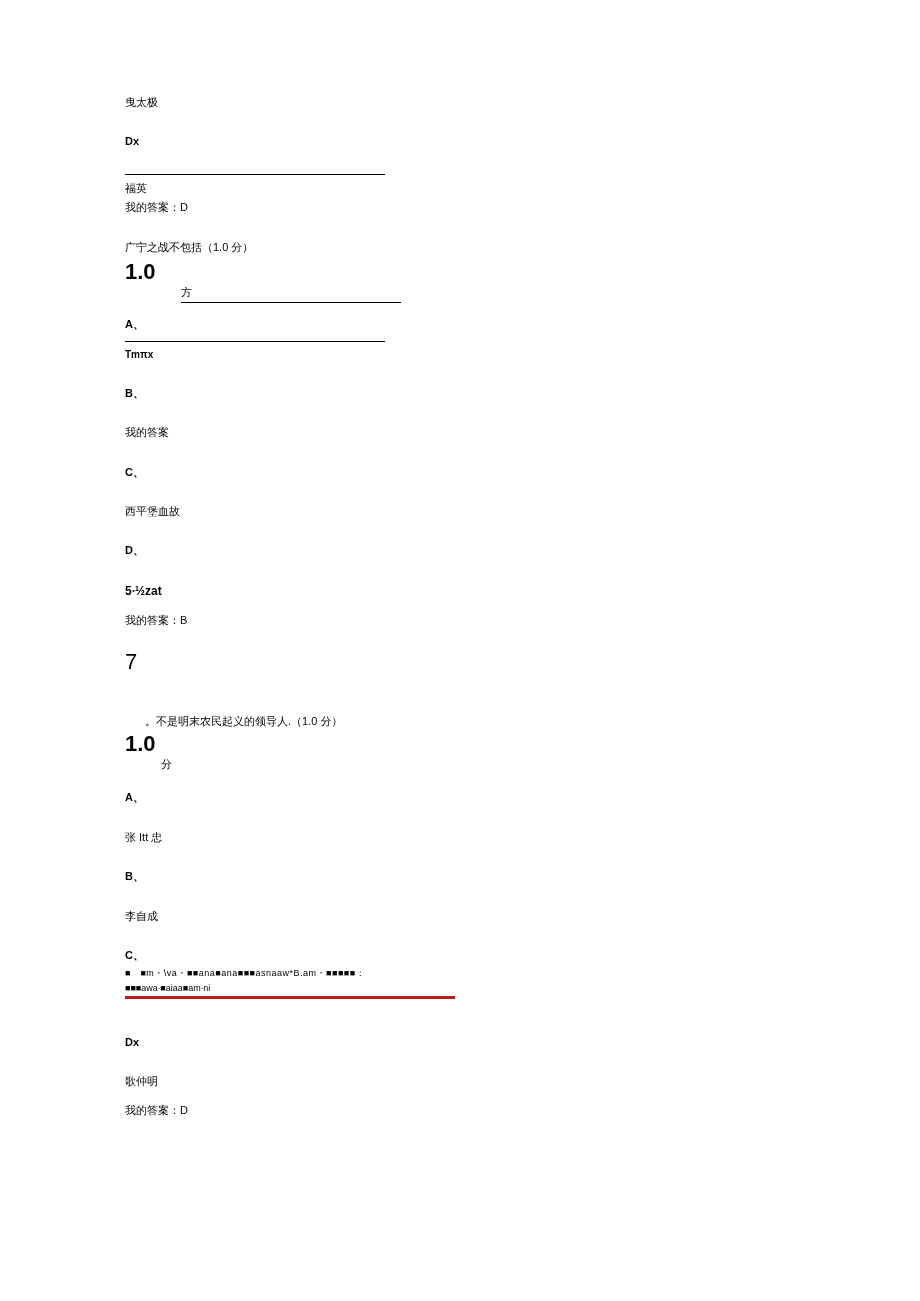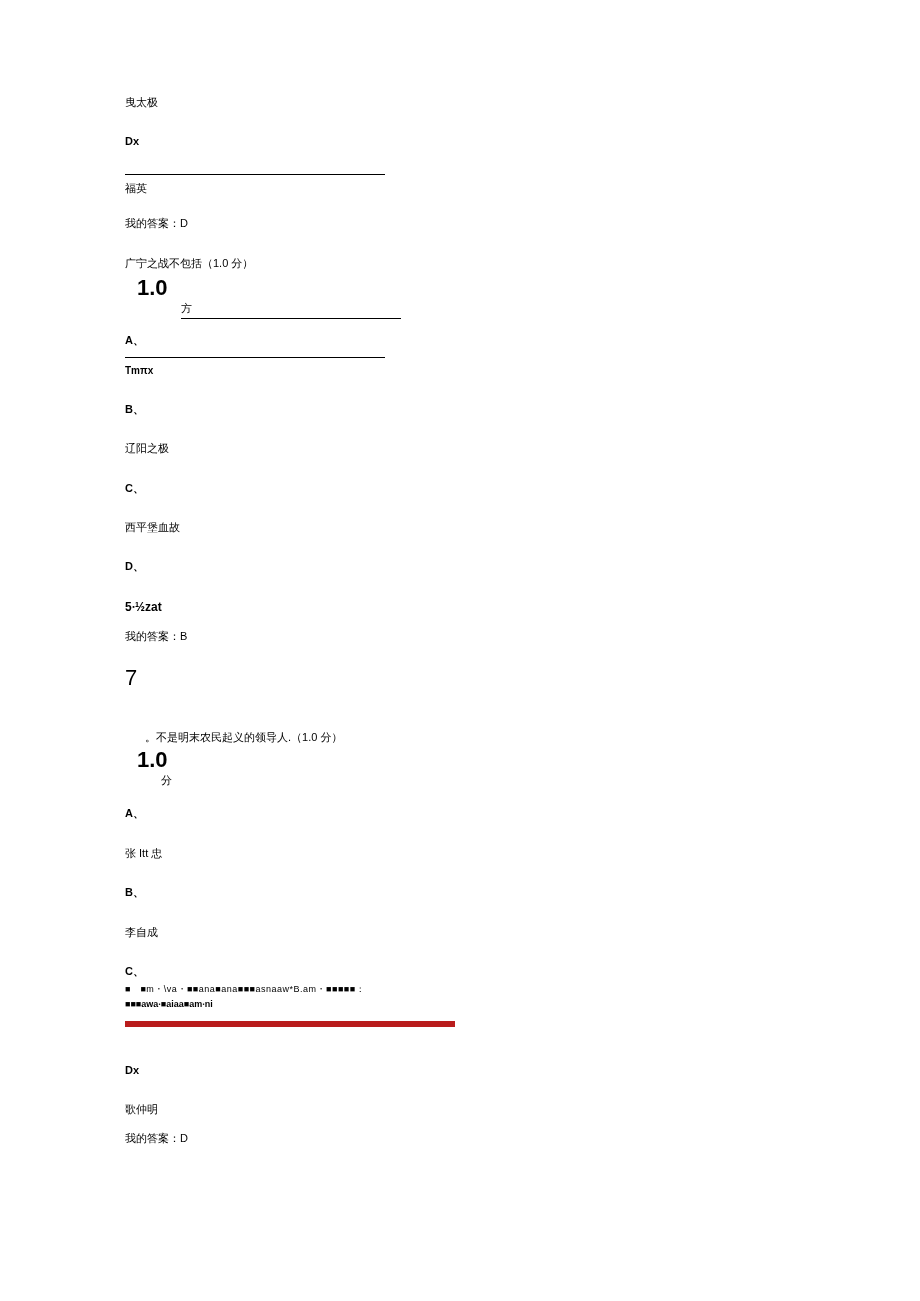--- a/index.html
+++ b/index.html
@@ -27,21 +27,20 @@
       border-top: 1px solid #000;
       width: 260px;
       margin-top: 2px;
       margin-bottom: 6px;
     }
     .score-big {
       font-size: 22px;
       font-weight: bold;
       margin-bottom: 0px;
       line-height: 1;
-      margin-left: 12px;
     }
     .score-sub {
       font-size: 11px;
       margin-left: 36px;
       margin-top: 2px;
     }
     .score-row-underline {
       display: inline-block;
       width: 220px;
       border-bottom: 1px solid #000;
@@ -56,53 +55,53 @@
     .indent {
       margin-left: 20px;
     }
     .garble {
       font-size: 9px;
       font-weight: normal;
       letter-spacing: 0.5px;
     }
     .garble-underline {
       font-size: 9px;
-      font-weight: bold;
-      border-bottom: 6px solid #b91c1c;
+      font-weight: normal;
+      border-bottom: 3px solid #b91c1c;
       display: inline-block;
       width: 330px;
-      padding-bottom: 10px;
+      padding-bottom: 1px;
     }
   </style>
 </head>
 <body>
 
 
 
 
 <div class="text-line">曳太极</div>
 <div class="text-line bold">Dx</div>
 <hr class="hr-line">
-<div class="text-line" style="margin-bottom:20px;">福英</div>
+<div class="text-line" style="margin-bottom:4px;">福英</div>
 <div class="text-line">我的答案：D</div>
 
 
 <div class="text-line" style="margin-bottom:6px;">广宁之战不包括（1.0 分）</div>
 <div>
   <div class="score-big">1.0</div>
   <div class="score-sub">
     <span class="score-row-underline">方</span>
   </div>
 </div>
 <div class="text-line bold" style="margin-top:14px;margin-bottom:8px;">A、</div>
 <hr class="hr-line">
 <div class="text-line bold" style="font-size:10px;margin-bottom:24px;">Tmπx</div>
 
 <div class="text-line bold">B、</div>
-<div class="text-line">辽阳之极</div>
+<div class="text-line">我的答案</div>
 
 <div class="text-line bold">C、</div>
 <div class="text-line">西平堡血故</div>
 
 <div class="text-line bold">D、</div>
 <div class="text-line bold" style="font-size:12px;margin-bottom:14px;">5∙½zat</div>
 
 <div class="text-line" style="margin-bottom:18px;">我的答案：B</div>
 
 

